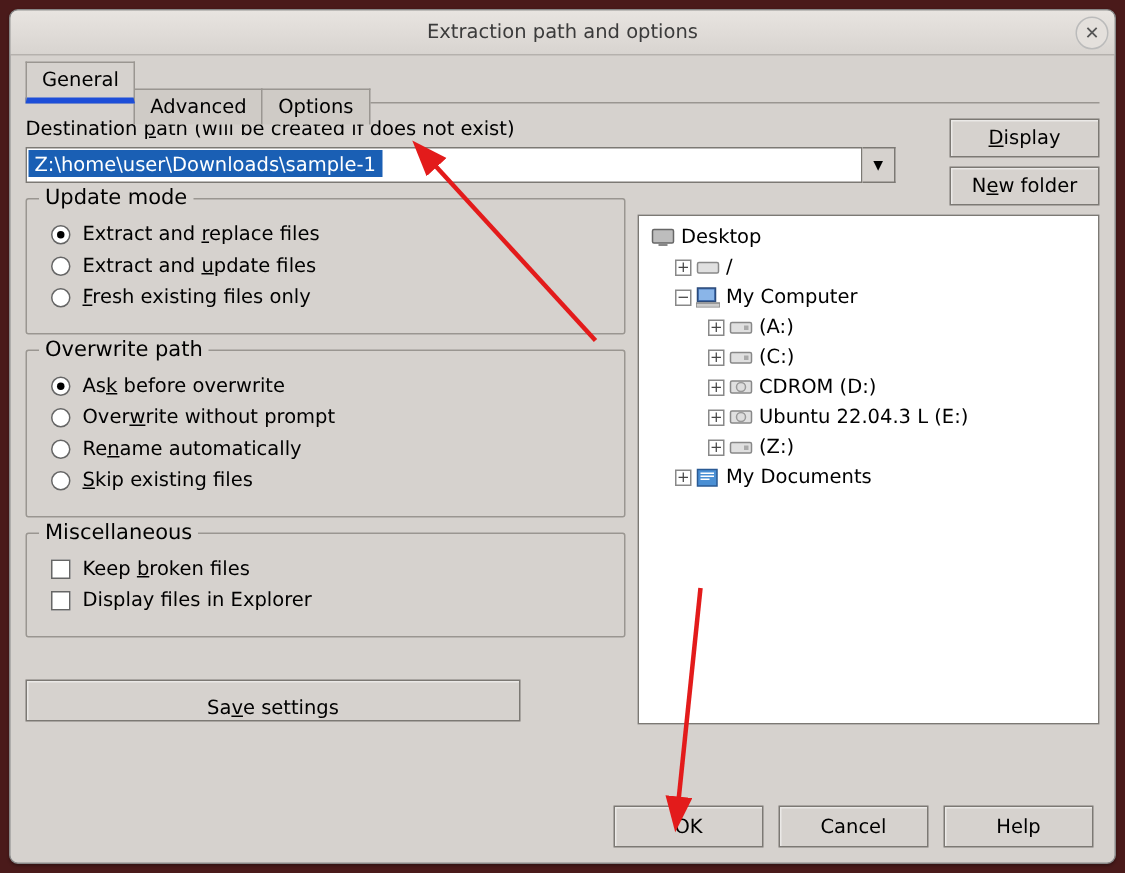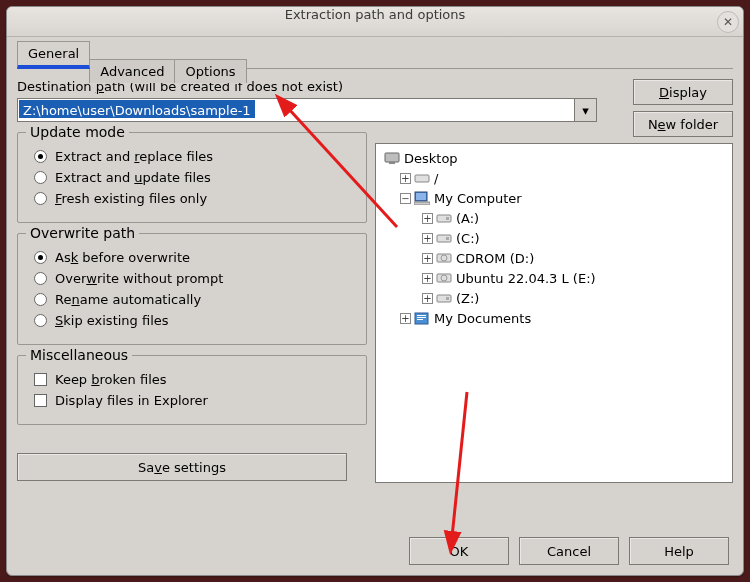--- a/index.html
+++ b/index.html
@@ -23,21 +23,21 @@
     border: 1px solid #888;
     border-radius: 6px;
     overflow: hidden;
     box-shadow: 0 1px 2px rgba(0,0,0,0.3);
   }
   .titlebar {
     height: 30px;
     background: linear-gradient(#e8e4e0, #d8d4d0);
     border-bottom: 1px solid #b5b1ad;
     display: flex;
-    align-items: flex-start;
+    align-items: center;
     justify-content: center;
     position: relative;
   }
   .titlebar-text {
     font-size: 13px;
     color: #3b3b3b;
   }
   .close-btn {
     position: absolute;
     right: 4px;
@@ -85,21 +85,21 @@
   }
   .tab:not(.active) {
     background: #cfcbc6;
   }
   .main {
     display: flex;
     gap: 8px;
     margin-top: 10px;
   }
   .left {
-    width: 350px;
+    width: 400px;
     flex-shrink: 0;
   }
   .right {
     flex: 1;
     display: flex;
     flex-direction: column;
   }
   .dest-label {
     margin-bottom: 4px;
   }
@@ -190,20 +190,21 @@
     display: flex;
     align-items: center;
     justify-content: center;
     cursor: pointer;
     min-width: 100px;
     box-shadow: 1px 1px 0 rgba(255,255,255,0.5) inset;
   }
   .btn-wide {
     width: 330px;
     height: 28px;
+    align-items: flex-end;
   }
   .tree {
     border: 1px solid #7c7974;
     background: #fff;
     flex: 1;
     padding: 4px 2px;
     overflow: auto;
     min-height: 340px;
   }
   .tree-row {

